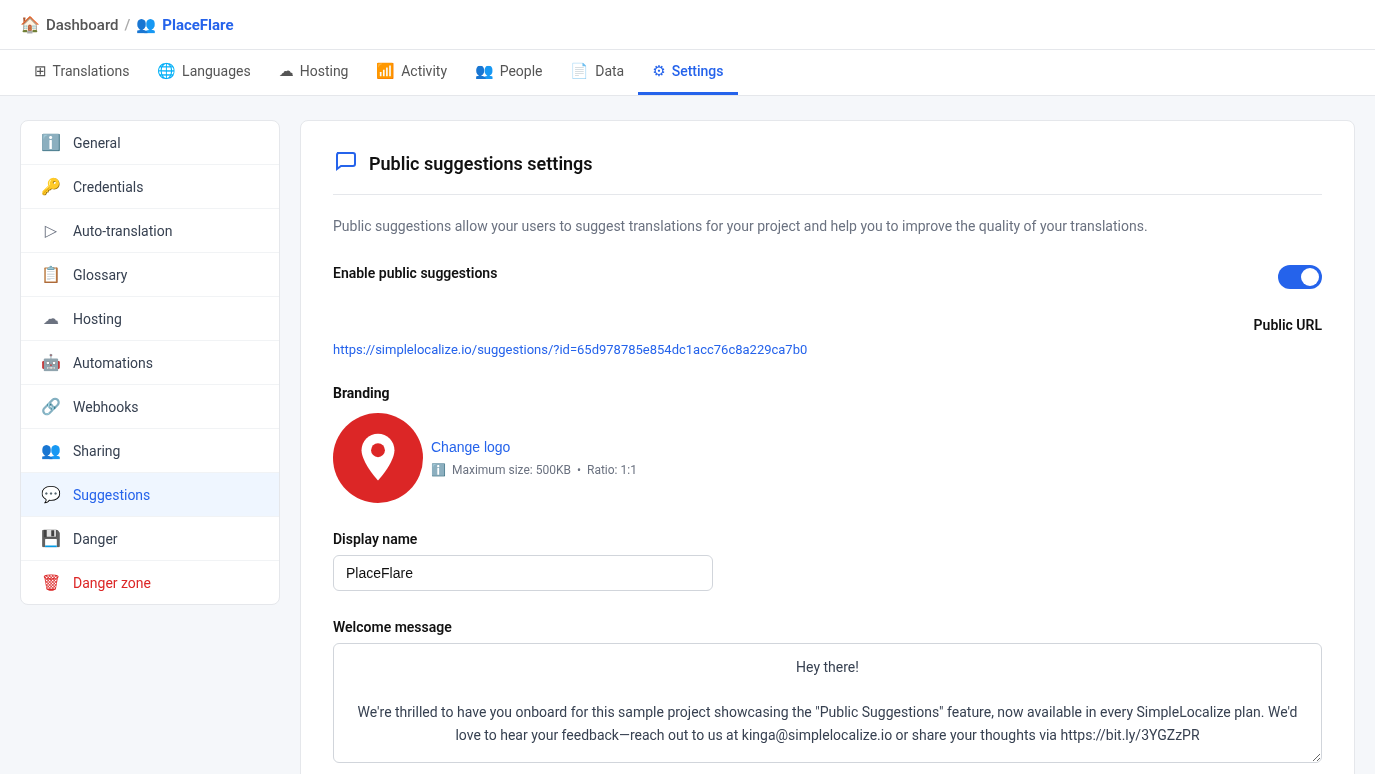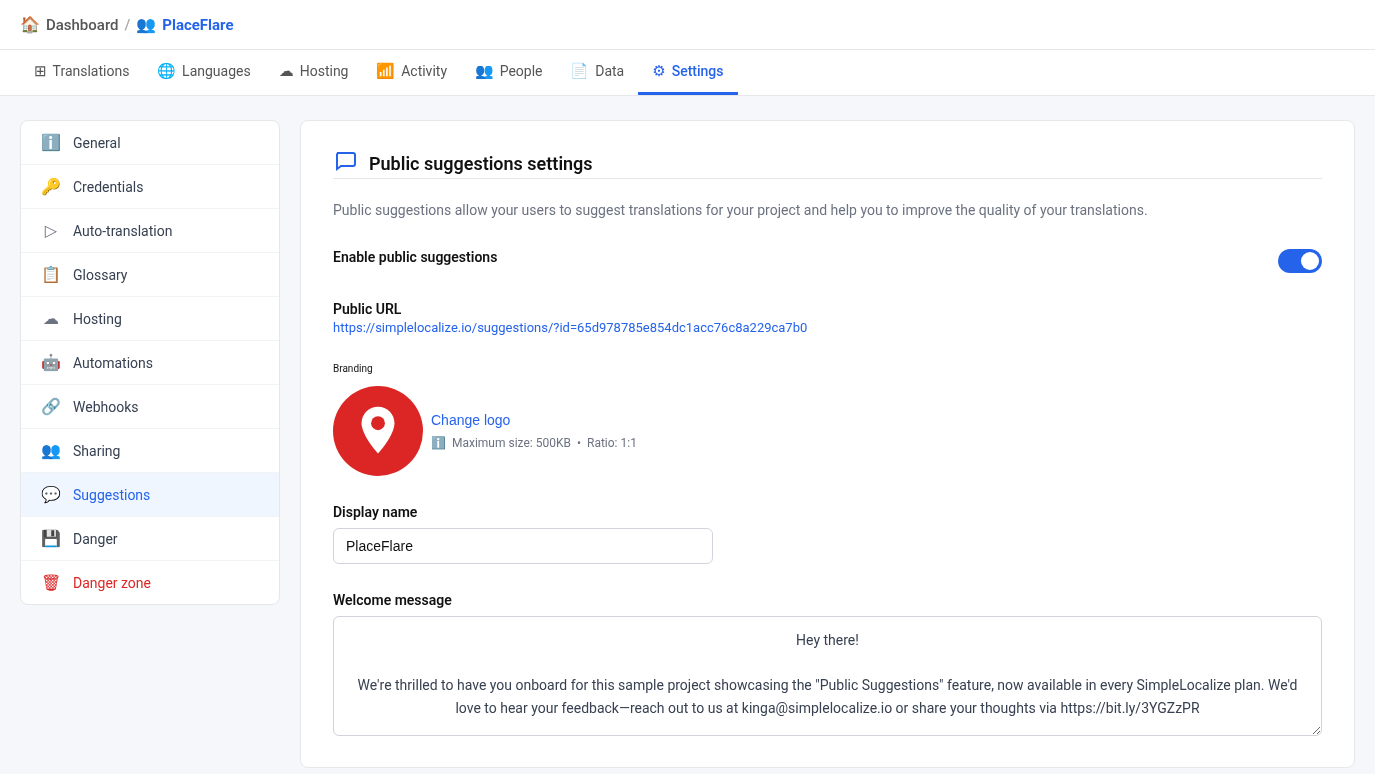--- a/index.html
+++ b/index.html
@@ -104,20 +104,21 @@
       border-radius: 8px;
       padding: 28px 32px;
     }
 
     
     .panel-header {
       display: flex;
       align-items: center;
       gap: 12px;
       margin-bottom: 20px;
+      padding-bottom: 16px;
       border-bottom: 1px solid #e5e7eb;
     }
     .panel-header-icon { font-size: 22px; color: #2563eb; }
     .panel-header h2 { font-size: 18px; font-weight: 600; color: #111; }
 
     
     .description-text {
       color: #6b7280;
       font-size: 14px;
       line-height: 1.6;
@@ -155,26 +156,26 @@
       position: absolute;
       width: 18px; height: 18px;
       left: 23px; top: 3px;
       background: white;
       border-radius: 50%;
       transition: 0.3s;
     }
 
     
     .url-section { margin-bottom: 28px; }
-    .url-section .setting-label { margin-bottom: 2px; }
+    .url-section .setting-label { margin-bottom: 8px; text-align: right; }
     .url-link { color: #2563eb; font-size: 13px; text-decoration: none; }
 
     
     .branding-section { margin-bottom: 28px; }
-    .branding-label { font-size: 10px; font-weight: 400; color: #111; margin-bottom: 12px; }
+    .branding-label { font-size: 14px; font-weight: 700; color: #111; margin-bottom: 12px; }
     .branding-content { display: flex; align-items: center; gap: 8px; }
     .logo-circle {
       width: 90px; height: 90px;
       border-radius: 50%;
       background: #dc2626;
       display: flex; align-items: center; justify-content: center;
       flex-shrink: 0;
     }
     .logo-circle svg { width: 52px; height: 52px; }
     .branding-actions {}

